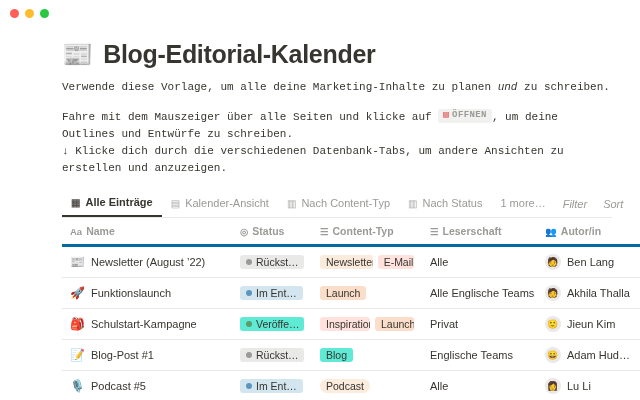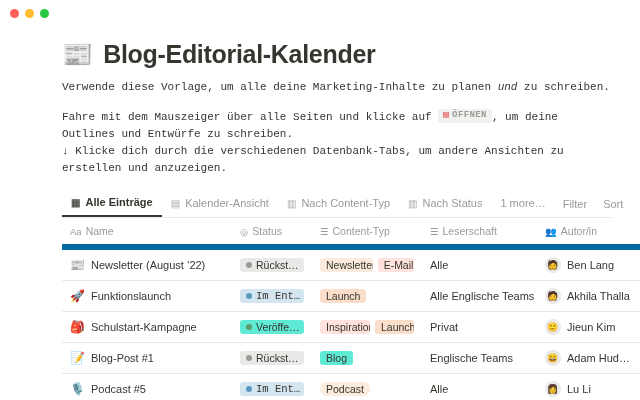--- a/index.html
+++ b/index.html
@@ -89,36 +89,37 @@
     font-weight: bold;
     border-bottom: 2px solid #37352f;
   }
   .tab .ticon { font-size: 10px; opacity: .85; }
   .tabs-spacer { flex: 1; }
   .tab-tool {
     font-size: 11px;
     color: #9b9a97;
     padding: 5px 8px;
     cursor: pointer;
+    font-style: italic;
   }
   .tab-tool.search { font-size: 11px; }
 
   
   table.db {
     width: 100%;
     border-collapse: collapse;
     table-layout: fixed;
   }
   table.db th {
     text-align: left;
     font-size: 10.5px;
-    font-weight: normal;
+    font-weight: bold;
     color: #9b9a97;
     padding: 7px 8px;
-    border-bottom: 6px solid #0369a1;
+    border-bottom: 3px solid #0369a1;
     white-space: nowrap;
     overflow: hidden;
   }
   table.db th .hicon { margin-right: 4px; font-size: 9.5px; }
   table.db td {
     font-size: 11px;
     padding: 7px 8px;
     border-bottom: 1px solid #e9e9e7;
     white-space: nowrap;
     overflow: hidden;
@@ -144,21 +145,21 @@
     gap: 4px;
     border-radius: 3px;
     padding: 1px 6px;
     font-size: 10.5px;
     max-width: 100%;
     overflow: hidden;
   }
   .pill.gray { background: #e9e9e7; color: #37352f; }
   .pill.yellow { background: #fbecdd; color: #37352f; border-radius: 7px; }
   .pill.green { background: #5eead4; color: #37352f; }
-  .pill.blue { background: #d3e5ef; color: #37352f; font-family: Liberation Mono, monospace; }
+  .pill.blue { background: #d3e5ef; color: #37352f; }
   .pill.orange { background: #fadec9; color: #37352f; }
   .pill.pink { background: #ffe2dd; color: #37352f; }
   .pill.tan { background: #faebdd; color: #37352f; }
   .dotmark { width: 6px; height: 6px; border-radius: 50%; flex: 0 0 auto; }
   .dotmark.gray { background: #9b9a97; }
   .dotmark.blue { background: #5b97bd; }
   .dotmark.green { background: #5e9b6b; }
 
   .tagwrap { display: flex; gap: 5px; align-items: center; overflow: hidden; }
 

